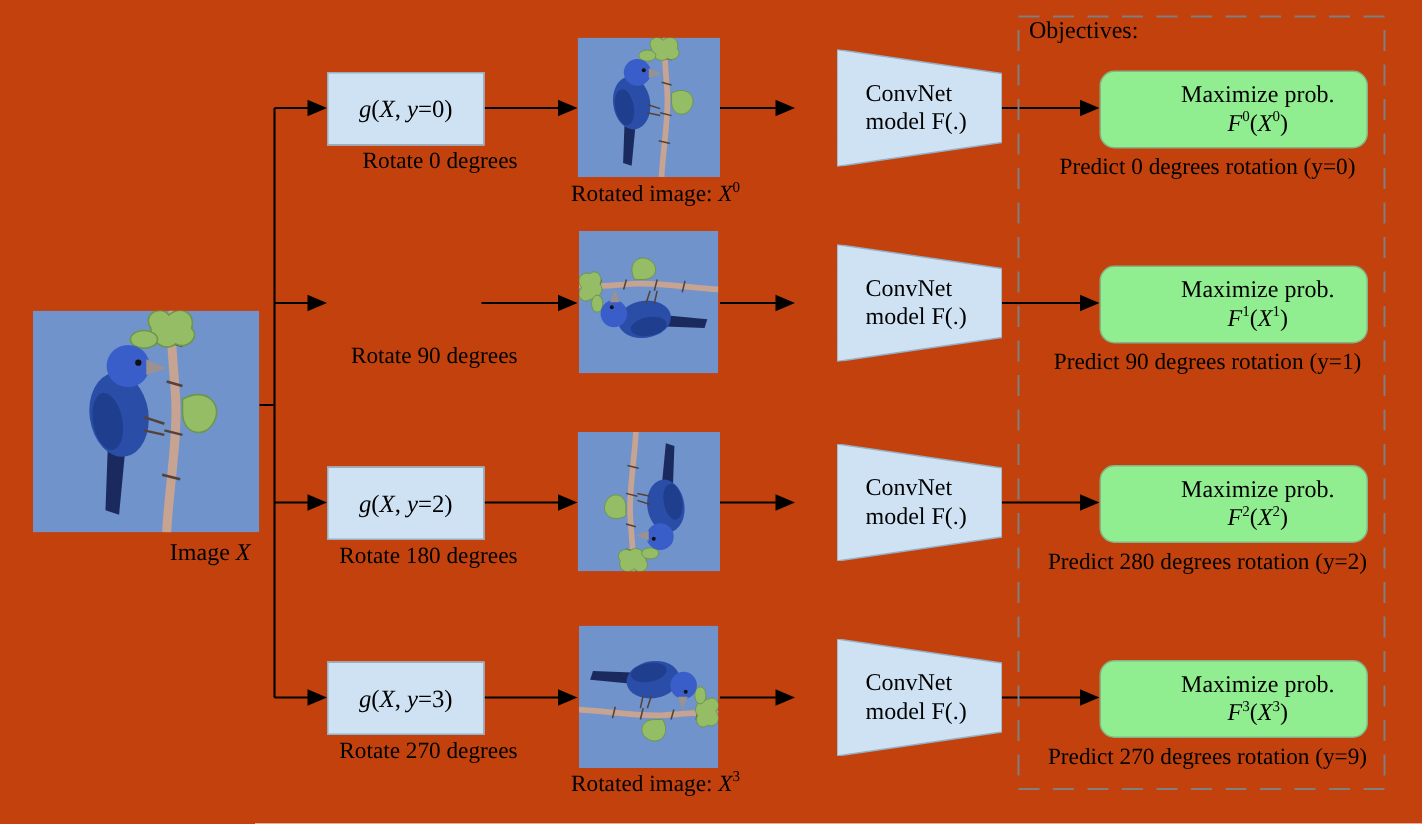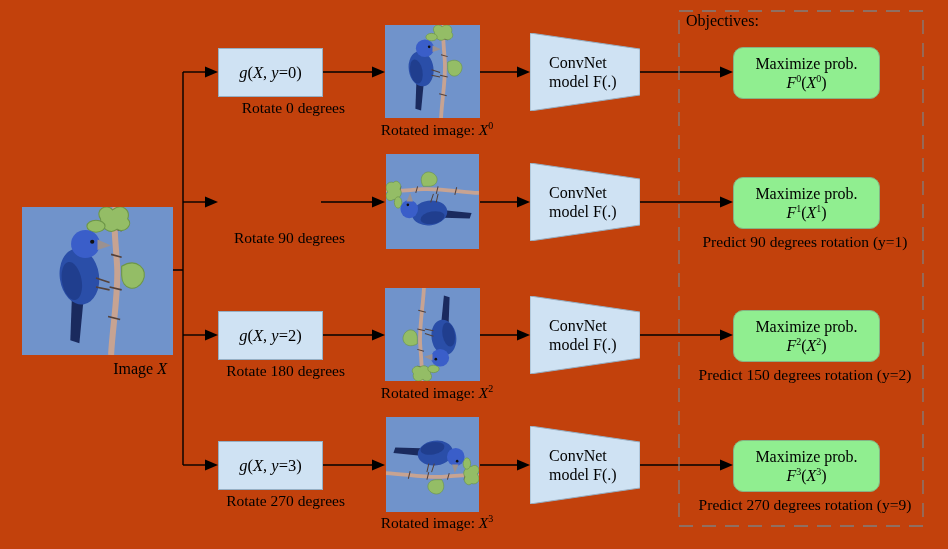--- a/index.html
+++ b/index.html
@@ -33,29 +33,29 @@
     left:218px;top:calc(var(--cy) - 24px);width:103px;height:47px;
     background:var(--box-blue-fill);border:1px solid var(--box-blue-border);
     display:flex;align-items:center;justify-content:center;
     font-size:16.5px;
   }
   .math i{font-style:italic;}
   sup{font-size:10px;line-height:0;}
   .rotate-label{left:194px;top:calc(var(--cy) + 27px);width:151px;text-align:right;font-size:15.5px;}
   .rotated-image{left:385px;top:calc(var(--cy) - 47px);width:95px;height:93px;}
   .rotated-label{left:352px;top:calc(var(--cy) + 49px);width:170px;text-align:center;font-size:15.5px;}
-  .convnet{left:530px;top:calc(var(--cy) - 39px);width:128px;height:78px;}
+  .convnet{left:558px;top:calc(var(--cy) - 39px);width:128px;height:78px;}
   .convnet svg{position:absolute;left:0;top:0;width:110px;height:78px;}
   .convnet polygon{fill:var(--box-blue-fill);stroke:var(--box-blue-border);stroke-width:1;}
   .convnet-text{position:absolute;left:19px;top:50%;transform:translateY(-50%);font-size:16px;line-height:19px;text-align:left;}
   .objective-box{
     left:733px;top:calc(var(--cy) - 25px);width:145px;height:50px;
     background:var(--green-fill);border:1px solid var(--green-border);border-radius:10px;
     display:flex;flex-direction:column;align-items:center;justify-content:center;
-    font-size:16px;line-height:19px;
+    font-size:16px;line-height:19px;padding-left:32px;
   }
   .predict-label{left:665px;top:calc(var(--cy) + 31px);width:280px;text-align:center;font-size:15.5px;}
 
   .objectives-header{left:686px;top:12px;font-size:16px;z-index:2;}
 
   
   .bird-svg{display:block;width:100%;height:100%;}
   .rot-0{transform:none;}
   .rot-ccw90{transform:rotate(-90deg);}
   .rot-180{transform:rotate(180deg);}
@@ -167,20 +167,21 @@
         </svg>
       <div class="convnet-text">
         <div>ConvNet</div>
         <div>model F(.)</div>
       </div>
     </div>
     <div class="abs objective-box">
       <div>Maximize prob.</div>
       <div class="math"><i>F</i><sup>0</sup><span>(</span><i>X</i><sup>0</sup><span>)</span></div>
     </div>
+    <div class="abs predict-label">Predict 0 degrees rotation (y=0)</div>
   </div>
 
   <div class="row" style="--cy:202px">
     <div class="abs rotate-label">Rotate 90 degrees</div>
     <div class="abs rotated-image">
       <svg class="bird-svg rot-ccw90" viewBox="0 0 100 100" preserveAspectRatio="none">
           <use href="#bird-scene"></use>
         </svg>
     </div>
     <div class="abs convnet">
@@ -202,37 +203,34 @@
   <div class="row" style="--cy:335px">
     <div class="abs g-box">
       <span class="math"><i>g</i><span>(</span><i>X</i><span>, </span><i>y</i><span>=</span><span>2</span><span>)</span></span>
     </div>
     <div class="abs rotate-label">Rotate 180 degrees</div>
     <div class="abs rotated-image">
       <svg class="bird-svg rot-180" viewBox="0 0 100 100" preserveAspectRatio="none">
           <use href="#bird-scene"></use>
         </svg>
     </div>
-    <div class="abs rotated-label math">
-      <span>Rotated image:</span>&nbsp;<i>X</i><sup>2</sup>
-    </div>
     <div class="abs convnet">
       <svg viewBox="0 0 110 78" preserveAspectRatio="none">
           <polygon points="0,0 110,16 110,62 0,78"></polygon>
         </svg>
       <div class="convnet-text">
         <div>ConvNet</div>
         <div>model F(.)</div>
       </div>
     </div>
     <div class="abs objective-box">
       <div>Maximize prob.</div>
       <div class="math"><i>F</i><sup>2</sup><span>(</span><i>X</i><sup>2</sup><span>)</span></div>
     </div>
-    <div class="abs predict-label">Predict 150 degrees rotation (y=2)</div>
+    <div class="abs predict-label">Predict 280 degrees rotation (y=2)</div>
   </div>
 
   <div class="row" style="--cy:465px">
     <div class="abs g-box">
       <span class="math"><i>g</i><span>(</span><i>X</i><span>, </span><i>y</i><span>=</span><span>3</span><span>)</span></span>
     </div>
     <div class="abs rotate-label">Rotate 270 degrees</div>
     <div class="abs rotated-image">
       <svg class="bird-svg rot-cw90" viewBox="0 0 100 100" preserveAspectRatio="none">
           <use href="#bird-scene"></use>

